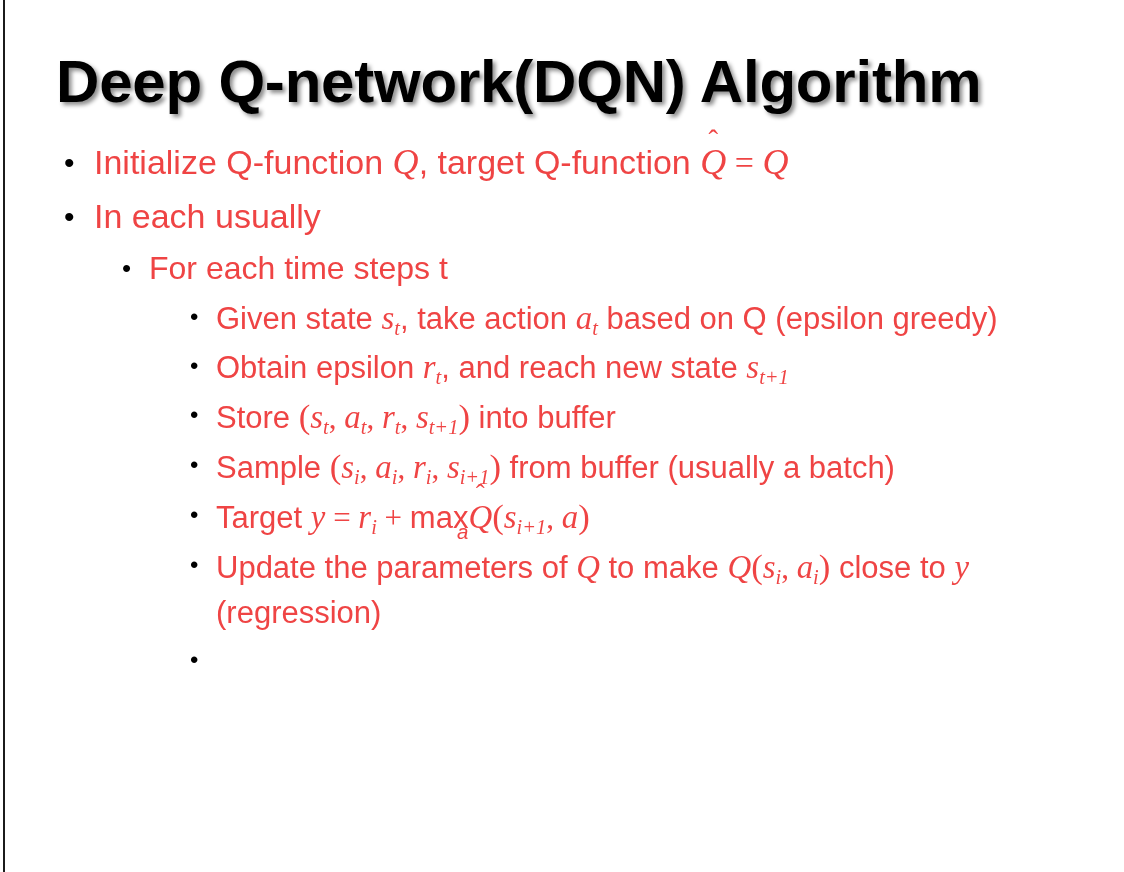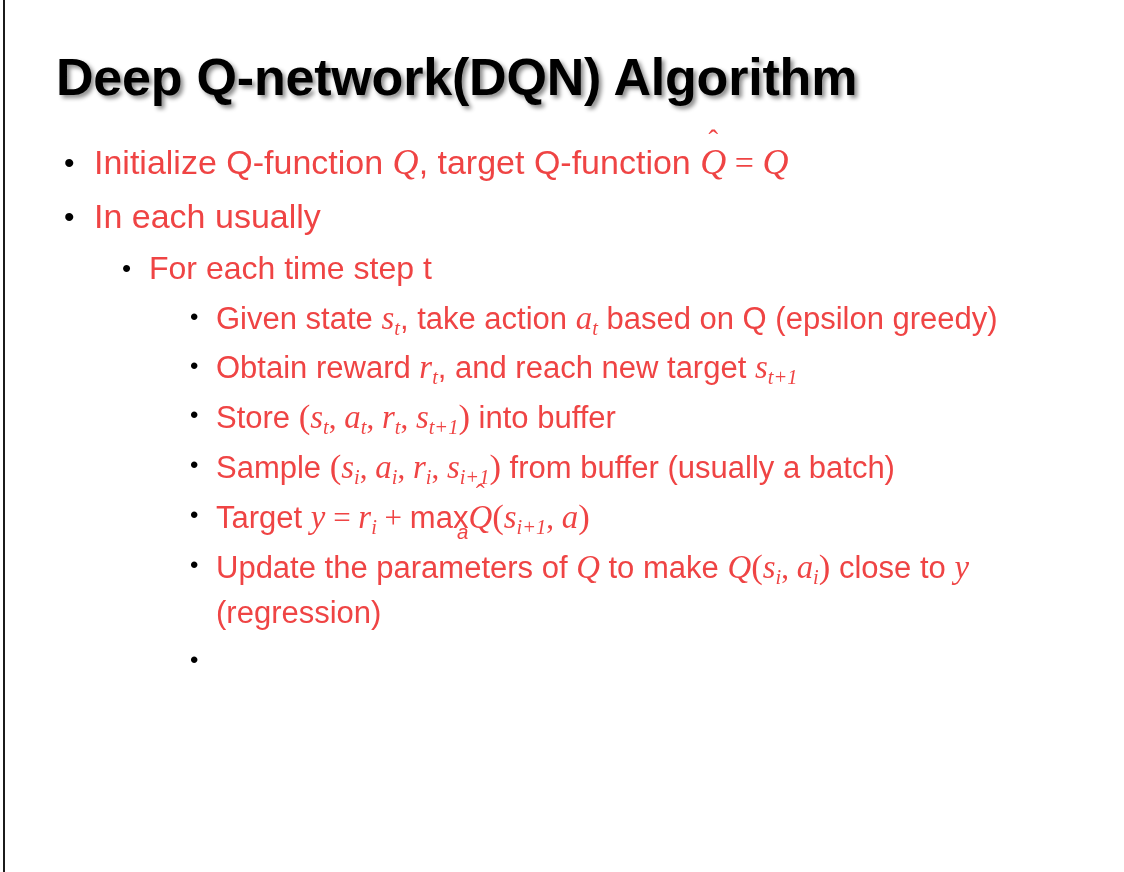--- a/index.html
+++ b/index.html
@@ -30,21 +30,21 @@
     height: 872px;
     background: #1b1b1b;
   }
 
   
   #slide-title {
     position: absolute;
     left: 56px;
     top: 47px;
     font-family: "Liberation Sans", sans-serif;
-    font-size: 52px;
+    font-size: 60px;
     font-weight: 700;
     letter-spacing: -0.2px;
     color: #000000;
     white-space: nowrap;
     text-shadow: 3px 3px 4px rgba(0,0,0,0.45);
   }
 
   
   #body-list {
     position: absolute;
@@ -198,31 +198,31 @@
       <span class="bullet-text"><span>Initialize Q-function </span><span class="mathvar">Q</span><span>, target Q-function </span><span class="qhat"><span class="hat">̂</span><span>Q</span></span><span class="mathop"> = </span><span class="mathvar">Q</span></span>
     </div>
 
     <div class="bullet-row lvl1">
       <span class="bullet-dot">•</span>
       <span class="bullet-text">In each usually</span>
     </div>
 
     <div class="bullet-row lvl2">
       <span class="bullet-dot">•</span>
-      <span class="bullet-text">For each time step t</span>
+      <span class="bullet-text">For each time steps t</span>
     </div>
 
     <div class="bullet-row lvl3">
       <span class="bullet-dot">•</span>
       <span class="bullet-text"><span>Given state </span><span class="mathvar">s</span><sub class="msub">t</sub><span>, take action </span><span class="mathvar">a</span><sub class="msub">t</sub><span> based on Q (epsilon greedy)</span></span>
     </div>
 
     <div class="bullet-row lvl3">
       <span class="bullet-dot">•</span>
-      <span class="bullet-text"><span>Obtain reward </span><span class="mathvar">r</span><sub class="msub">t</sub><span>, and reach new target </span><span class="mathvar">s</span><sub class="msub">t+1</sub></span>
+      <span class="bullet-text"><span>Obtain epsilon </span><span class="mathvar">r</span><sub class="msub">t</sub><span>, and reach new state </span><span class="mathvar">s</span><sub class="msub">t+1</sub></span>
     </div>
 
     <div class="bullet-row lvl3">
       <span class="bullet-dot">•</span>
       <span class="bullet-text"><span>Store </span><span class="mathpar">(</span><span class="mathvar">s</span><sub class="msub">t</sub><span class="mathop">, </span><span class="mathvar">a</span><sub class="msub">t</sub><span class="mathop">, </span><span class="mathvar">r</span><sub class="msub">t</sub><span class="mathop">, </span><span class="mathvar">s</span><sub class="msub">t+1</sub><span class="mathpar">)</span><span> into buffer</span></span>
     </div>
 
     <div class="bullet-row lvl3">
       <span class="bullet-dot">•</span>
       <span class="bullet-text"><span>Sample </span><span class="mathpar">(</span><span class="mathvar">s</span><sub class="msub">i</sub><span class="mathop">, </span><span class="mathvar">a</span><sub class="msub">i</sub><span class="mathop">, </span><span class="mathvar">r</span><sub class="msub">i</sub><span class="mathop">, </span><span class="mathvar">s</span><sub class="msub">i+1</sub><span class="mathpar">)</span><span> from buffer (usually a batch)</span></span>

